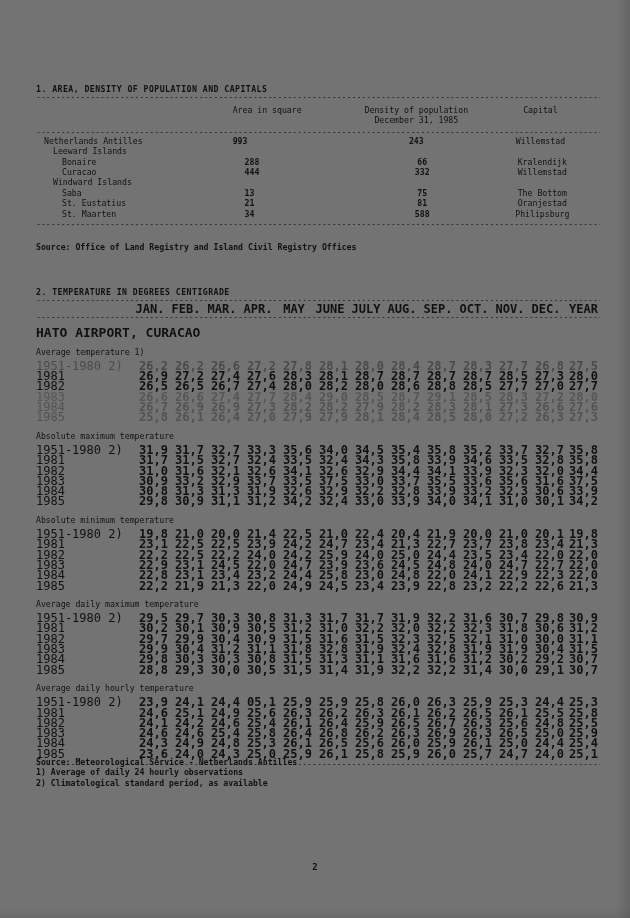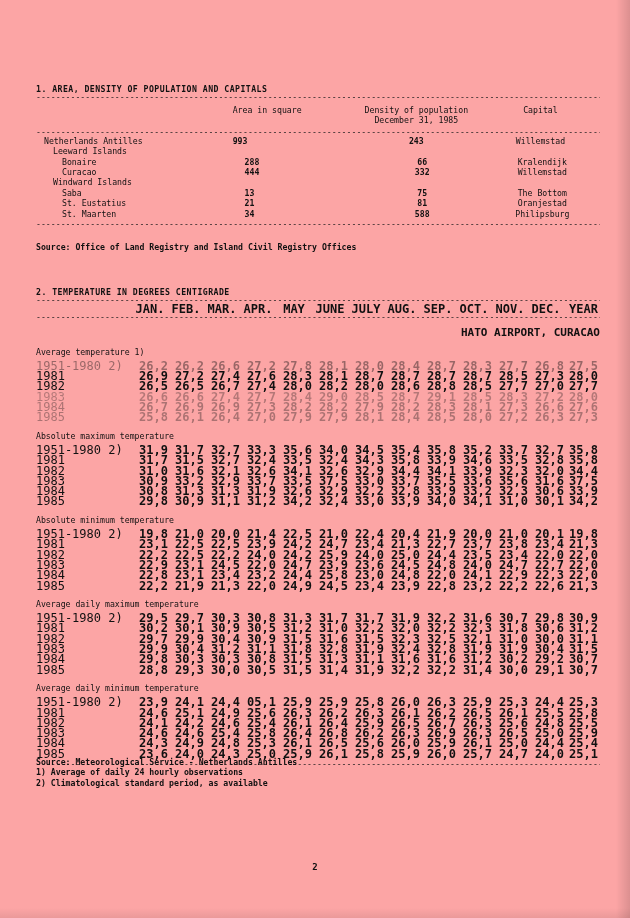--- a/index.html
+++ b/index.html
@@ -6,21 +6,21 @@
   html, body {
     margin: 0;
     padding: 0;
     background: #c9c9c9;
   }
   #page {
     position: relative;
     width: 630px;
     height: 918px;
     margin: 0 auto;
-    background: #fca5a5;
+    background: #737373;
     overflow: hidden;
     font-family: "DejaVu Sans Mono", "Liberation Mono", monospace;
     color: #111111;
     box-sizing: border-box;
   }
   
   #page::after {
     content: "";
     position: absolute;
     top: 0; right: 0;
@@ -91,26 +91,25 @@
 
   .sect-title {
     font-size: 8.2px;
     line-height: 10.3px;
     white-space: pre;
     font-weight: normal;
     margin-top: 8px;
     margin-bottom: 4px;
   }
   .place {
-    font-size: 11px;
+    font-size: 13px;
     line-height: 10.3px;
     white-space: pre;
     font-weight: bold;
     margin-top: 7px;
-    text-align: right;
   }
 
   
   .fade-1 { opacity: 0.42; }
   .fade-2 { opacity: 0.30; }
   .fade-3 { opacity: 0.34; }
 
   #footnotes { position: absolute; top: 757px; left: 36px; width: 564px; }
 
   #pageno {
@@ -202,21 +201,21 @@
         <div class="t2row t2rowdata"><div class="t2-label">1983</div><div class="t2-cell">22,9</div><div class="t2-cell">23,1</div><div class="t2-cell">24,5</div><div class="t2-cell">22,0</div><div class="t2-cell">24,7</div><div class="t2-cell">23,9</div><div class="t2-cell">23,6</div><div class="t2-cell">24,5</div><div class="t2-cell">24,8</div><div class="t2-cell">24,0</div><div class="t2-cell">24,7</div><div class="t2-cell">22,7</div><div class="t2-cell year">22,0</div></div>
         <div class="t2row t2rowdata"><div class="t2-label">1984</div><div class="t2-cell">22,8</div><div class="t2-cell">23,1</div><div class="t2-cell">23,4</div><div class="t2-cell">23,2</div><div class="t2-cell">24,4</div><div class="t2-cell">25,8</div><div class="t2-cell">23,0</div><div class="t2-cell">24,8</div><div class="t2-cell">22,0</div><div class="t2-cell">24,1</div><div class="t2-cell">22,9</div><div class="t2-cell">22,3</div><div class="t2-cell year">22,0</div></div>
         <div class="t2row t2rowdata"><div class="t2-label">1985</div><div class="t2-cell">22,2</div><div class="t2-cell">21,9</div><div class="t2-cell">21,3</div><div class="t2-cell">22,0</div><div class="t2-cell">24,9</div><div class="t2-cell">24,5</div><div class="t2-cell">23,4</div><div class="t2-cell">23,9</div><div class="t2-cell">22,8</div><div class="t2-cell">23,2</div><div class="t2-cell">22,2</div><div class="t2-cell">22,6</div><div class="t2-cell year">21,3</div></div>
         <div class="sect-title">Average daily maximum temperature</div>
         <div class="t2row t2rowdata"><div class="t2-label">1951-1980 2)</div><div class="t2-cell">29,5</div><div class="t2-cell">29,7</div><div class="t2-cell">30,3</div><div class="t2-cell">30,8</div><div class="t2-cell">31,3</div><div class="t2-cell">31,7</div><div class="t2-cell">31,7</div><div class="t2-cell">31,9</div><div class="t2-cell">32,2</div><div class="t2-cell">31,6</div><div class="t2-cell">30,7</div><div class="t2-cell">29,8</div><div class="t2-cell year">30,9</div></div>
         <div class="t2row t2rowdata"><div class="t2-label">1981</div><div class="t2-cell">30,2</div><div class="t2-cell">30,1</div><div class="t2-cell">30,9</div><div class="t2-cell">30,5</div><div class="t2-cell">31,2</div><div class="t2-cell">31,0</div><div class="t2-cell">32,2</div><div class="t2-cell">32,0</div><div class="t2-cell">32,2</div><div class="t2-cell">32,3</div><div class="t2-cell">31,8</div><div class="t2-cell">30,6</div><div class="t2-cell year">31,2</div></div>
         <div class="t2row t2rowdata"><div class="t2-label">1982</div><div class="t2-cell">29,7</div><div class="t2-cell">29,9</div><div class="t2-cell">30,4</div><div class="t2-cell">30,9</div><div class="t2-cell">31,5</div><div class="t2-cell">31,6</div><div class="t2-cell">31,5</div><div class="t2-cell">32,3</div><div class="t2-cell">32,5</div><div class="t2-cell">32,1</div><div class="t2-cell">31,0</div><div class="t2-cell">30,0</div><div class="t2-cell year">31,1</div></div>
         <div class="t2row t2rowdata"><div class="t2-label">1983</div><div class="t2-cell">29,9</div><div class="t2-cell">30,4</div><div class="t2-cell">31,2</div><div class="t2-cell">31,1</div><div class="t2-cell">31,8</div><div class="t2-cell">32,8</div><div class="t2-cell">31,9</div><div class="t2-cell">32,4</div><div class="t2-cell">32,8</div><div class="t2-cell">31,9</div><div class="t2-cell">31,9</div><div class="t2-cell">30,4</div><div class="t2-cell year">31,5</div></div>
         <div class="t2row t2rowdata"><div class="t2-label">1984</div><div class="t2-cell">29,8</div><div class="t2-cell">30,3</div><div class="t2-cell">30,3</div><div class="t2-cell">30,8</div><div class="t2-cell">31,5</div><div class="t2-cell">31,3</div><div class="t2-cell">31,1</div><div class="t2-cell">31,6</div><div class="t2-cell">31,6</div><div class="t2-cell">31,2</div><div class="t2-cell">30,2</div><div class="t2-cell">29,2</div><div class="t2-cell year">30,7</div></div>
         <div class="t2row t2rowdata"><div class="t2-label">1985</div><div class="t2-cell">28,8</div><div class="t2-cell">29,3</div><div class="t2-cell">30,0</div><div class="t2-cell">30,5</div><div class="t2-cell">31,5</div><div class="t2-cell">31,4</div><div class="t2-cell">31,9</div><div class="t2-cell">32,2</div><div class="t2-cell">32,2</div><div class="t2-cell">31,4</div><div class="t2-cell">30,0</div><div class="t2-cell">29,1</div><div class="t2-cell year">30,7</div></div>
-        <div class="sect-title">Average daily minimum temperature</div>
+        <div class="sect-title">Average daily hourly temperature</div>
         <div class="t2row t2rowdata"><div class="t2-label">1951-1980 2)</div><div class="t2-cell">23,9</div><div class="t2-cell">24,1</div><div class="t2-cell">24,4</div><div class="t2-cell">05,1</div><div class="t2-cell">25,9</div><div class="t2-cell">25,9</div><div class="t2-cell">25,8</div><div class="t2-cell">26,0</div><div class="t2-cell">26,3</div><div class="t2-cell">25,9</div><div class="t2-cell">25,3</div><div class="t2-cell">24,4</div><div class="t2-cell year">25,3</div></div>
         <div class="t2row t2rowdata"><div class="t2-label">1981</div><div class="t2-cell">24,6</div><div class="t2-cell">25,1</div><div class="t2-cell">24,9</div><div class="t2-cell">25,6</div><div class="t2-cell">26,3</div><div class="t2-cell">26,2</div><div class="t2-cell">26,3</div><div class="t2-cell">26,1</div><div class="t2-cell">26,2</div><div class="t2-cell">26,5</div><div class="t2-cell">26,1</div><div class="t2-cell">25,5</div><div class="t2-cell year">25,8</div></div>
         <div class="t2row t2rowdata"><div class="t2-label">1982</div><div class="t2-cell">24,1</div><div class="t2-cell">24,2</div><div class="t2-cell">24,6</div><div class="t2-cell">25,4</div><div class="t2-cell">26,1</div><div class="t2-cell">26,4</div><div class="t2-cell">25,9</div><div class="t2-cell">26,5</div><div class="t2-cell">26,7</div><div class="t2-cell">26,3</div><div class="t2-cell">25,6</div><div class="t2-cell">24,8</div><div class="t2-cell year">25,5</div></div>
         <div class="t2row t2rowdata"><div class="t2-label">1983</div><div class="t2-cell">24,6</div><div class="t2-cell">24,6</div><div class="t2-cell">25,4</div><div class="t2-cell">25,8</div><div class="t2-cell">26,4</div><div class="t2-cell">26,8</div><div class="t2-cell">26,2</div><div class="t2-cell">26,3</div><div class="t2-cell">26,9</div><div class="t2-cell">26,3</div><div class="t2-cell">26,5</div><div class="t2-cell">25,0</div><div class="t2-cell year">25,9</div></div>
         <div class="t2row t2rowdata"><div class="t2-label">1984</div><div class="t2-cell">24,3</div><div class="t2-cell">24,9</div><div class="t2-cell">24,8</div><div class="t2-cell">25,3</div><div class="t2-cell">26,1</div><div class="t2-cell">26,5</div><div class="t2-cell">25,6</div><div class="t2-cell">26,0</div><div class="t2-cell">25,9</div><div class="t2-cell">26,1</div><div class="t2-cell">25,0</div><div class="t2-cell">24,4</div><div class="t2-cell year">25,4</div></div>
         <div class="t2row t2rowdata"><div class="t2-label">1985</div><div class="t2-cell">23,6</div><div class="t2-cell">24,0</div><div class="t2-cell">24,3</div><div class="t2-cell">25,0</div><div class="t2-cell">25,9</div><div class="t2-cell">26,1</div><div class="t2-cell">25,8</div><div class="t2-cell">25,9</div><div class="t2-cell">26,0</div><div class="t2-cell">25,7</div><div class="t2-cell">24,7</div><div class="t2-cell">24,0</div><div class="t2-cell year">25,1</div></div>
       </div>
 
     <div class="rule" style="margin-top:2px;">--------------------------------------------------------------------------------------------------------------------------------------------------------------------------------------------------------</div>
   </div>

